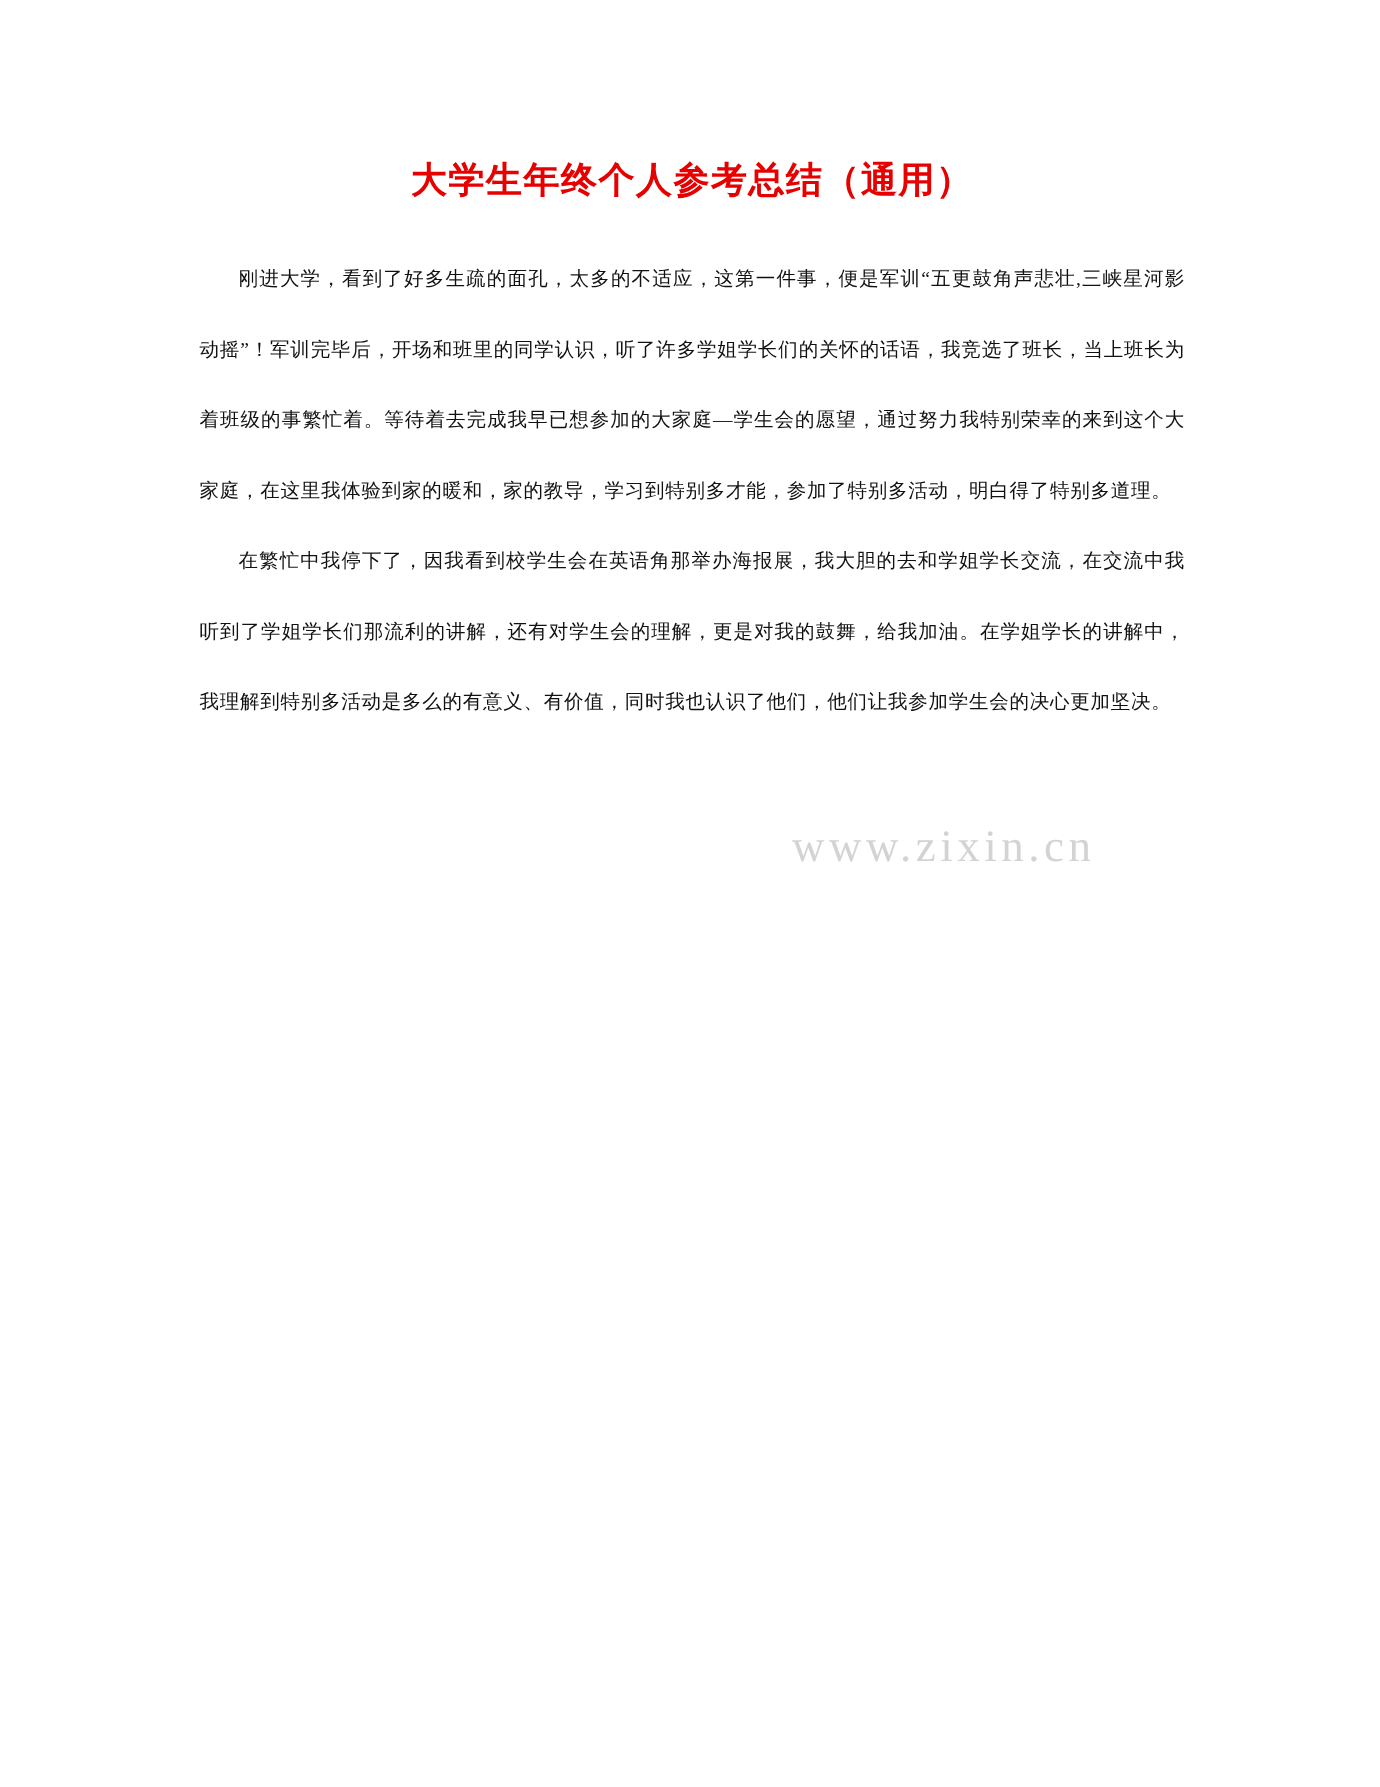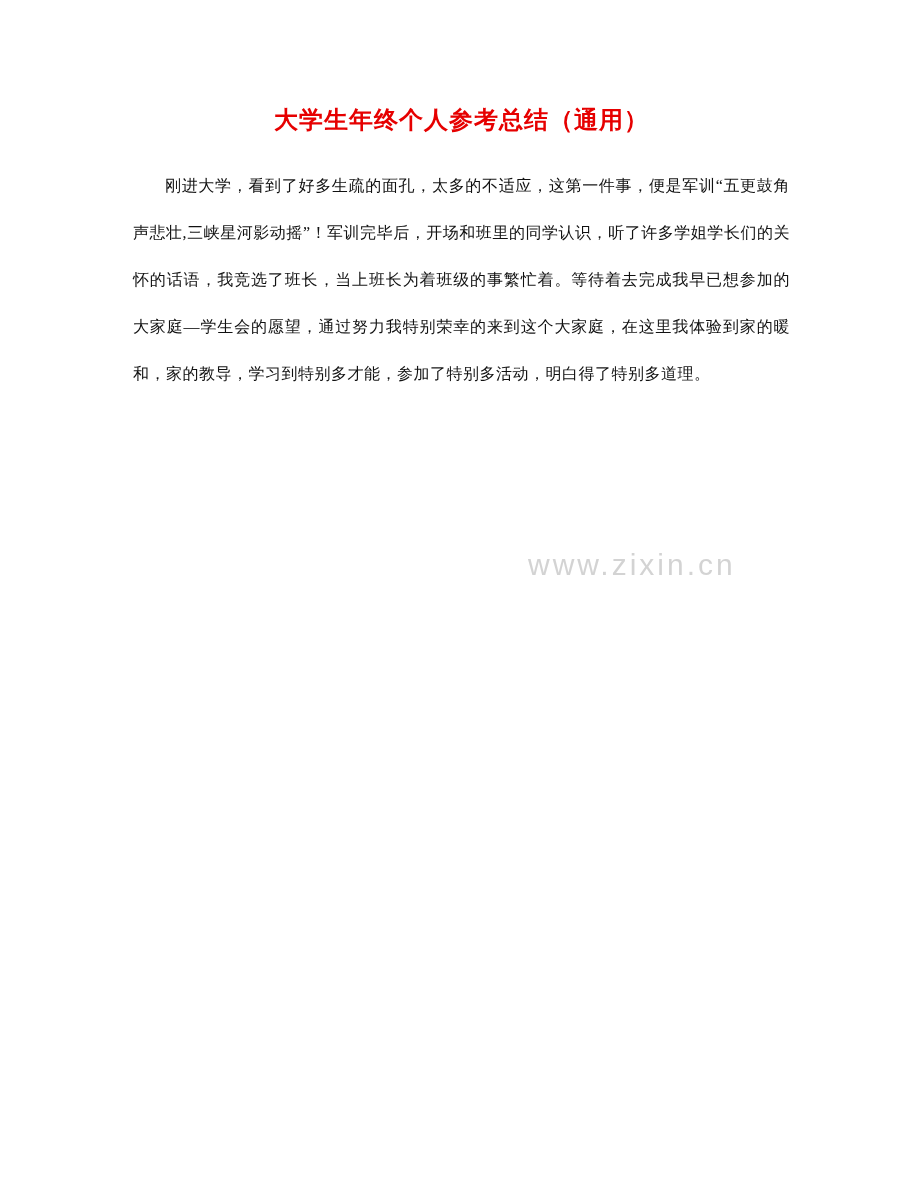--- a/index.html
+++ b/index.html
@@ -29,45 +29,46 @@
     margin: 0 0 26px 0;
     text-align: center;
     font-size: 24px;
     font-weight: bold;
     letter-spacing: 1px;
     color: #e60000;
     font-family: "Liberation Serif", "DejaVu Serif", serif;
   }
   .para {
     margin: 0;
-    font-size: 16px;
+    font-size: 13px;
     line-height: 47px;
     text-align: justify;
     text-justify: inter-ideograph;
     text-indent: 2em;
     letter-spacing: 0.5px;
     color: #111111;
   }
   .watermark {
     position: absolute;
     left: 528px;
     top: 548px;
     font-size: 30px;
     letter-spacing: 3px;
     color: rgba(175, 175, 175, 0.55);
-    font-family: Liberation Sans, sans-serif;
+    font-family: Liberation Serif, serif;
     pointer-events: none;
     white-space: nowrap;
     z-index: 5;
   }
 </style>
 </head>
 <body>
 
 <div class="page">
   <h1 class="doc-title">大学生年终个人参考总结（通用）</h1>
 
   <p class="para">刚进大学，看到了好多生疏的面孔，太多的不适应，这第一件事，便是军训“五更鼓角声悲壮,三峡星河影动摇”！军训完毕后，开场和班里的同学认识，听了许多学姐学长们的关怀的话语，我竞选了班长，当上班长为着班级的事繁忙着。等待着去完成我早已想参加的大家庭—学生会的愿望，通过努力我特别荣幸的来到这个大家庭，在这里我体验到家的暖和，家的教导，学习到特别多才能，参加了特别多活动，明白得了特别多道理。</p>
 
 
+  <p class="para">在繁忙中我停下了，因我看到校学生会在英语角那举办海报展，我大胆的去和学姐学长交流，在交流中我听到了学姐学长们那流利的讲解，还有对学生会的理解，更是对我的鼓舞，给我加油。在学姐学长的讲解中，我理解到特别多活动是多么的有意义、有价值，同时我也认识了他们，他们让我参加学生会的决心更加坚决。</p>
 </div>
 
 <div class="watermark">www.zixin.cn</div>
 
 </body></html>

